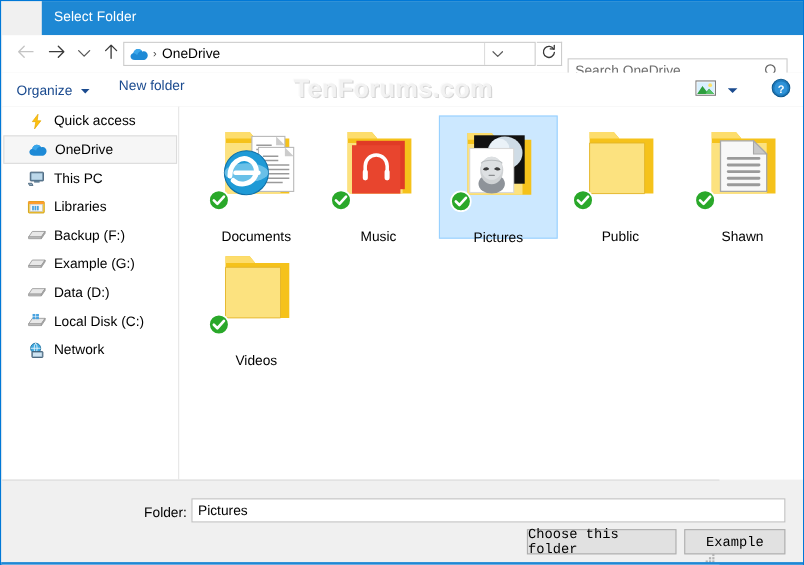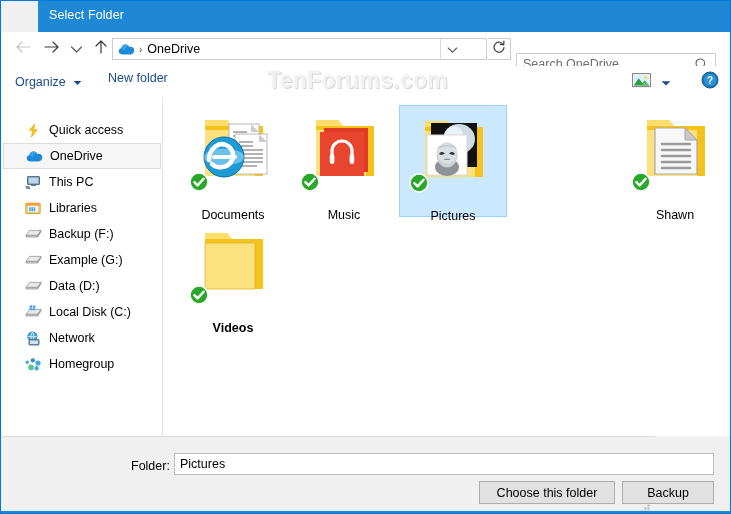--- a/index.html
+++ b/index.html
@@ -258,21 +258,21 @@
     color: #000;
     padding: 0 5px;
     outline: none;
   }
   .dlg-button {
     position: absolute;
     height: 23px;
     box-sizing: border-box;
     border: 1px solid #adadad;
     background: #e1e1e1;
-    font-family: Liberation Sans, sans-serif;
+    font-family: Liberation Mono, monospace;
     font-size: 12.5px;
     color: #000;
     display: flex; align-items: center; justify-content: center;
     cursor: default;
   }
   #choose-button { left: 477px; top: 44px; width: 136px; }
   #cancel-button { left: 620px; top: 44px; width: 92px; }
 
   #resize-grip {
     position: absolute;
@@ -412,21 +412,21 @@
           <text x="9" y="13.2" font-family="Liberation Sans, sans-serif" font-size="10" font-weight="bold" fill="#ffffff" text-anchor="middle">?</text>
         </svg>
       </span>
     </div>
   </div>
 
   <div id="watermark">TenForums.com</div>
 
   <div id="sidebar">
 
-    <div class="nav-item" style="margin-top:20px;">
+    <div class="nav-item" style="margin-top:0;">
       <span class="nav-icon">
         <svg width="15" height="15" viewBox="0 0 15 15">
           <path d="M8.6 0.8 L3.4 7.6 H6.6 L5.4 14.2 L11.2 6.8 H7.8 Z" fill="#ffc20e" stroke="#e0a400" stroke-width=".6"></path>
         </svg>
       </span>
       <span class="nav-label">Quick access</span>
     </div>
 
     <div class="nav-item selected">
       <span class="nav-icon">
@@ -517,32 +517,20 @@
         <svg width="16" height="15" viewBox="0 0 16 15">
           <circle cx="7.4" cy="5.6" r="4.6" fill="#3fa9e0" stroke="#1b6f9e" stroke-width=".8"></circle>
           <path d="M2.9 5.6 H11.9 M7.4 1 C5.6 3 5.6 8.2 7.4 10.2 M7.4 1 C9.2 3 9.2 8.2 7.4 10.2" stroke="#ffffff" stroke-width=".7" fill="none"></path>
           <rect x="4" y="8.6" width="10" height="5.4" rx="0.6" fill="#7e9bb0" stroke="#3d5a72" stroke-width=".8"></rect>
           <rect x="5" y="9.6" width="8" height="3.4" fill="#cfe4f2"></rect>
         </svg>
       </span>
       <span class="nav-label">Network</span>
     </div>
 
-    <div class="nav-item">
-      <span class="nav-icon">
-        <svg width="17" height="13" viewBox="0 0 17 13">
-          <circle cx="2.2" cy="4.2" r="1.7" fill="#3fa9e0"></circle>
-          <circle cx="7.8" cy="2.4" r="2.1" fill="#2e8ac4"></circle>
-          <circle cx="13" cy="5" r="2.6" fill="#3fa9e0"></circle>
-          <circle cx="6" cy="9.4" r="2.8" fill="#5fc48a"></circle>
-          <circle cx="11.6" cy="10.2" r="2.2" fill="#3fa9e0"></circle>
-        </svg>
-      </span>
-      <span class="nav-label">Homegroup</span>
-    </div>
   </div>
 
   <div id="content">
 
     <div class="file-item" style="left:16px; top:8px;">
       <div class="thumb">
         <svg width="92" height="82" viewBox="0 0 92 82">
           <path d="M18 10 H40 L45 16 H76 V66 H18 Z" fill="#f5c21b"></path>
           <path d="M18 10 H40 L45 16 H18 Z" fill="#fddd6c"></path>
           <path d="M18 20 H68 V66 H18 Z" fill="#fce27f"></path>
@@ -621,20 +609,36 @@
         <span class="overlay-check">
           <svg width="20" height="20" viewBox="0 0 20 20">
             <circle cx="10" cy="10" r="9" fill="#2aa82a" stroke="#ffffff" stroke-width="1.6"></circle>
             <path d="M5.4 10.2 L8.6 13.4 L14.6 6.8" stroke="#ffffff" stroke-width="2.4" fill="none" stroke-linecap="round" stroke-linejoin="round"></path>
           </svg>
         </span>
       </div>
       <span class="file-label">Pictures</span>
     </div>
 
+    <div class="file-item" style="left:347px; top:8px;">
+      <div class="thumb">
+        <svg width="92" height="82" viewBox="0 0 92 82">
+          <path d="M18 10 H40 L45 16 H76 V66 H18 Z" fill="#f5c21b"></path>
+          <path d="M18 10 H40 L45 16 H18 Z" fill="#fddd6c"></path>
+          <path d="M18 20 H68 V66 H18 Z" fill="#fce27f" stroke="#e2b428" stroke-width=".8"></path>
+        </svg>
+        <span class="overlay-check">
+          <svg width="20" height="20" viewBox="0 0 20 20">
+            <circle cx="10" cy="10" r="9" fill="#2aa82a" stroke="#ffffff" stroke-width="1.6"></circle>
+            <path d="M5.4 10.2 L8.6 13.4 L14.6 6.8" stroke="#ffffff" stroke-width="2.4" fill="none" stroke-linecap="round" stroke-linejoin="round"></path>
+          </svg>
+        </span>
+      </div>
+      <span class="file-label">Public</span>
+    </div>
 
     <div class="file-item" style="left:458px; top:8px;">
       <div class="thumb">
         <svg width="92" height="82" viewBox="0 0 92 82">
           <path d="M18 10 H40 L45 16 H76 V66 H18 Z" fill="#f5c21b"></path>
           <path d="M18 10 H40 L45 16 H18 Z" fill="#fddd6c"></path>
           <path d="M18 20 H68 V66 H18 Z" fill="#fce27f"></path>
           <path d="M26 18 H56 L68 30 V64 H26 Z" fill="#f8f8f8" stroke="#a8a8a8" stroke-width="1.2"></path>
           <path d="M56 18 L68 30 H56 Z" fill="#c8c8c8" stroke="#a8a8a8" stroke-width="1"></path>
           <g stroke="#9a9a9a" stroke-width="2.6" stroke-linecap="round">
@@ -644,21 +648,21 @@
         <span class="overlay-check">
           <svg width="20" height="20" viewBox="0 0 20 20">
             <circle cx="10" cy="10" r="9" fill="#2aa82a" stroke="#ffffff" stroke-width="1.6"></circle>
             <path d="M5.4 10.2 L8.6 13.4 L14.6 6.8" stroke="#ffffff" stroke-width="2.4" fill="none" stroke-linecap="round" stroke-linejoin="round"></path>
           </svg>
         </span>
       </div>
       <span class="file-label">Shawn</span>
     </div>
 
-    <div class="file-item" style="left:16px; top:121px;font-weight:bold;">
+    <div class="file-item" style="left:16px; top:121px;">
       <div class="thumb">
         <svg width="92" height="82" viewBox="0 0 92 82">
           <path d="M18 10 H40 L45 16 H76 V66 H18 Z" fill="#f5c21b"></path>
           <path d="M18 10 H40 L45 16 H18 Z" fill="#fddd6c"></path>
           <path d="M18 20 H68 V66 H18 Z" fill="#fce27f" stroke="#e2b428" stroke-width=".8"></path>
         </svg>
         <span class="overlay-check">
           <svg width="20" height="20" viewBox="0 0 20 20">
             <circle cx="10" cy="10" r="9" fill="#2aa82a" stroke="#ffffff" stroke-width="1.6"></circle>
             <path d="M5.4 10.2 L8.6 13.4 L14.6 6.8" stroke="#ffffff" stroke-width="2.4" fill="none" stroke-linecap="round" stroke-linejoin="round"></path>
@@ -670,21 +674,21 @@
 
   </div>
 
   <div id="bottom">
     <span id="folder-label">Folder:</span>
     <input id="folder-input" type="text" value="Pictures" style="">
     <div class="dlg-button" id="choose-button">
       <span>Choose this folder</span>
     </div>
     <div class="dlg-button" id="cancel-button">
-      <span>Backup</span>
+      <span>Example</span>
     </div>
     <div id="resize-grip">
       <svg width="12" height="12" viewBox="0 0 12 12">
         <g fill="#b4b4b4">
           <rect x="8.5" y="1.5" width="2" height="2"></rect>
           <rect x="5.5" y="4.5" width="2" height="2"></rect>
             <rect x="8.5" y="4.5" width="2" height="2"></rect>
           <rect x="2.5" y="7.5" width="2" height="2"></rect>
             <rect x="5.5" y="7.5" width="2" height="2"></rect>
             <rect x="8.5" y="7.5" width="2" height="2"></rect>

